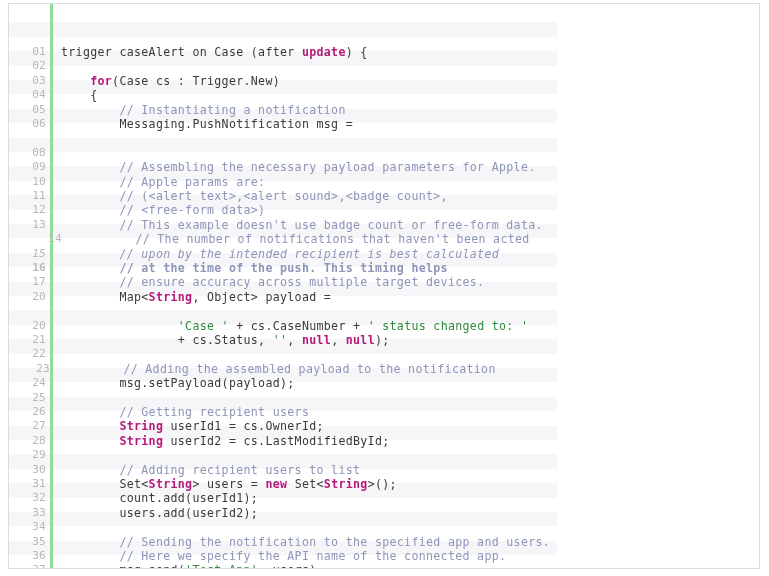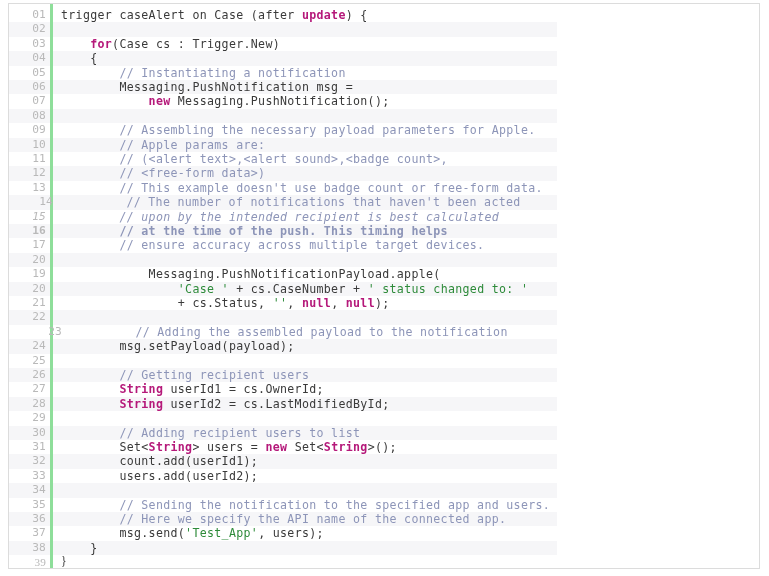--- a/index.html
+++ b/index.html
@@ -51,20 +51,21 @@
     width: 100%;
     height: 100%;
   }
 
   .code-line {
     position: relative;
     height: 14.4px;
     line-height: 14.4px;
     white-space: pre;
     font-size: 11.6px;
+    margin-top: 37px;
   }
 
   .ln {
     position: absolute;
     left: 0;
     top: 0;
     width: 37px;
     text-align: right;
     color: #b9b9b9;
     font-size: 11.2px;
@@ -120,37 +121,35 @@
       <div class="stripe" style="top: 536.8px;"></div>
     </div>
   <div class="gutter-bar"></div>
   <div class="code-lines">
       <div class="code-line" style="position: absolute; left: 0px; right: 0px; top: 4px;"><span class="ln">01</span><span class="code-text"><span class="tok-pln">trigger caseAlert on Case (after </span><span class="tok-kw">update</span><span class="tok-pln">) {</span></span></div>
       <div class="code-line" style="position: absolute; left: 0px; right: 0px; top: 18.4px;"><span class="ln">02</span><span class="code-text"></span></div>
       <div class="code-line" style="position: absolute; left: 0px; right: 0px; top: 32.8px;"><span class="ln">03</span><span class="code-text"><span class="tok-pln">    </span><span class="tok-kw">for</span><span class="tok-pln">(Case cs : Trigger.New)</span></span></div>
       <div class="code-line" style="position: absolute; left: 0px; right: 0px; top: 47.2px;"><span class="ln">04</span><span class="code-text"><span class="tok-pln">    {</span></span></div>
       <div class="code-line" style="position: absolute; left: 0px; right: 0px; top: 61.6px;"><span class="ln">05</span><span class="code-text"><span class="tok-cmt">        // Instantiating a notification</span></span></div>
       <div class="code-line" style="position: absolute; left: 0px; right: 0px; top: 76px;"><span class="ln">06</span><span class="code-text"><span class="tok-pln">        Messaging.PushNotification msg =</span></span></div>
-      <div class="code-line" style="position: absolute; left: 0px; right: 0px; top: 90.4px;"><span class="ln">07</span><span class="code-text"><span class="tok-pln">            </span><span class="tok-kw">new</span><span class="tok-pln"> Messaging.PushNotification();</span></span></div>
       <div class="code-line" style="position: absolute; left: 0px; right: 0px; top: 104.8px;"><span class="ln">08</span><span class="code-text"></span></div>
       <div class="code-line" style="position: absolute; left: 0px; right: 0px; top: 119.2px;"><span class="ln">09</span><span class="code-text"><span class="tok-cmt">        // Assembling the necessary payload parameters for Apple.</span></span></div>
       <div class="code-line" style="position: absolute; left: 0px; right: 0px; top: 133.6px;"><span class="ln">10</span><span class="code-text"><span class="tok-cmt">        // Apple params are:</span></span></div>
       <div class="code-line" style="position: absolute; left: 0px; right: 0px; top: 148px;"><span class="ln">11</span><span class="code-text"><span class="tok-cmt">        // (&lt;alert text&gt;,&lt;alert sound&gt;,&lt;badge count&gt;,</span></span></div>
       <div class="code-line" style="position: absolute; left: 0px; right: 0px; top: 162.4px;"><span class="ln">12</span><span class="code-text"><span class="tok-cmt">        // &lt;free-form data&gt;)</span></span></div>
       <div class="code-line" style="position: absolute; left: 0px; right: 0px; top: 176.8px;"><span class="ln">13</span><span class="code-text"><span class="tok-cmt">        // This example doesn't use badge count or free-form data.</span></span></div>
-      <div class="code-line" style="position: absolute; left: 7px; right: 0px; top: 191.2px; text-decoration: underline;"><span class="ln">14</span><span class="code-text"><span class="tok-cmt">        // The number of notifications that haven't been acted</span></span></div>
+      <div class="code-line" style="position: absolute; left: 16px; right: 0px; top: 191.2px; text-decoration: underline;"><span class="ln">14</span><span class="code-text"><span class="tok-cmt">        // The number of notifications that haven't been acted</span></span></div>
       <div class="code-line" style="position: absolute; left: 0px; right: 0px; top: 205.6px; font-style: italic;"><span class="ln">15</span><span class="code-text"><span class="tok-cmt">        // upon by the intended recipient is best calculated</span></span></div>
       <div class="code-line" style="position: absolute; left: 0px; right: 0px; top: 220px; font-weight: bold;"><span class="ln">16</span><span class="code-text"><span class="tok-cmt">        // at the time of the push. This timing helps</span></span></div>
       <div class="code-line" style="position: absolute; left: 0px; right: 0px; top: 234.4px;"><span class="ln">17</span><span class="code-text"><span class="tok-cmt">        // ensure accuracy across multiple target devices.</span></span></div>
-      <div class="code-line" style="position: absolute; left: 0px; right: 0px; top: 248.8px;"><span class="ln">20</span></div>
-      <div class="code-line" style="position: absolute; left: 0px; right: 0px; top: 263.2px;"><span class="ln">19</span><span class="code-text"><span class="tok-pln">            Messaging.PushNotificationPayload.apple(</span></span></div>
+      <div class="code-line" style="position: absolute; left: 0px; right: 0px; top: 248.8px;"><span class="ln">20</span><span class="code-text"><span class="tok-pln">        Map&lt;</span><span class="tok-kw">String</span><span class="tok-pln">, Object&gt; payload =</span></span></div>
       <div class="code-line" style="position: absolute; left: 0px; right: 0px; top: 277.6px;"><span class="ln">20</span><span class="code-text"><span class="tok-pln">                </span><span class="tok-str">'Case '</span><span class="tok-pln"> + cs.CaseNumber + </span><span class="tok-str">' status changed to: '</span></span></div>
       <div class="code-line" style="position: absolute; left: 0px; right: 0px; top: 292px;"><span class="ln">21</span><span class="code-text"><span class="tok-pln">                + cs.Status, </span><span class="tok-str">''</span><span class="tok-pln">, </span><span class="tok-kw">null</span><span class="tok-pln">, </span><span class="tok-kw">null</span><span class="tok-pln">);</span></span></div>
       <div class="code-line" style="position: absolute; left: 0px; right: 0px; top: 306.4px;"><span class="ln">22</span><span class="code-text"></span></div>
-      <div class="code-line" style="position: absolute; left: 16px; right: 0px; top: 320.8px; text-decoration: underline;"><span class="ln">23</span><span class="code-text"><span class="tok-cmt">        // Adding the assembled payload to the notification</span></span></div>
+      <div class="code-line" style="position: absolute; left: 4px; right: 0px; top: 320.8px; text-decoration: underline;"><span class="ln">23</span><span class="code-text"><span class="tok-cmt">        // Adding the assembled payload to the notification</span></span></div>
       <div class="code-line" style="position: absolute; left: 0px; right: 0px; top: 335.2px;"><span class="ln">24</span><span class="code-text"><span class="tok-pln">        msg.setPayload(payload);</span></span></div>
       <div class="code-line" style="position: absolute; left: 0px; right: 0px; top: 349.6px;"><span class="ln">25</span><span class="code-text"></span></div>
       <div class="code-line" style="position: absolute; left: 0px; right: 0px; top: 364px;"><span class="ln">26</span><span class="code-text"><span class="tok-cmt">        // Getting recipient users</span></span></div>
       <div class="code-line" style="position: absolute; left: 0px; right: 0px; top: 378.4px;"><span class="ln">27</span><span class="code-text"><span class="tok-kw">        String</span><span class="tok-pln"> userId1 = cs.OwnerId;</span></span></div>
       <div class="code-line" style="position: absolute; left: 0px; right: 0px; top: 392.8px;"><span class="ln">28</span><span class="code-text"><span class="tok-kw">        String</span><span class="tok-pln"> userId2 = cs.LastModifiedById;</span></span></div>
       <div class="code-line" style="position: absolute; left: 0px; right: 0px; top: 407.2px;"><span class="ln">29</span><span class="code-text"></span></div>
       <div class="code-line" style="position: absolute; left: 0px; right: 0px; top: 421.6px;"><span class="ln">30</span><span class="code-text"><span class="tok-cmt">        // Adding recipient users to list</span></span></div>
       <div class="code-line" style="position: absolute; left: 0px; right: 0px; top: 436px;"><span class="ln">31</span><span class="code-text"><span class="tok-pln">        Set&lt;</span><span class="tok-kw">String</span><span class="tok-pln">&gt; users = </span><span class="tok-kw">new</span><span class="tok-pln"> Set&lt;</span><span class="tok-kw">String</span><span class="tok-pln">&gt;();</span></span></div>
       <div class="code-line" style="position: absolute; left: 0px; right: 0px; top: 450.4px;"><span class="ln">32</span><span class="code-text"><span class="tok-pln">        count.add(userId1);</span></span></div>
       <div class="code-line" style="position: absolute; left: 0px; right: 0px; top: 464.8px;"><span class="ln">33</span><span class="code-text"><span class="tok-pln">        users.add(userId2);</span></span></div>

